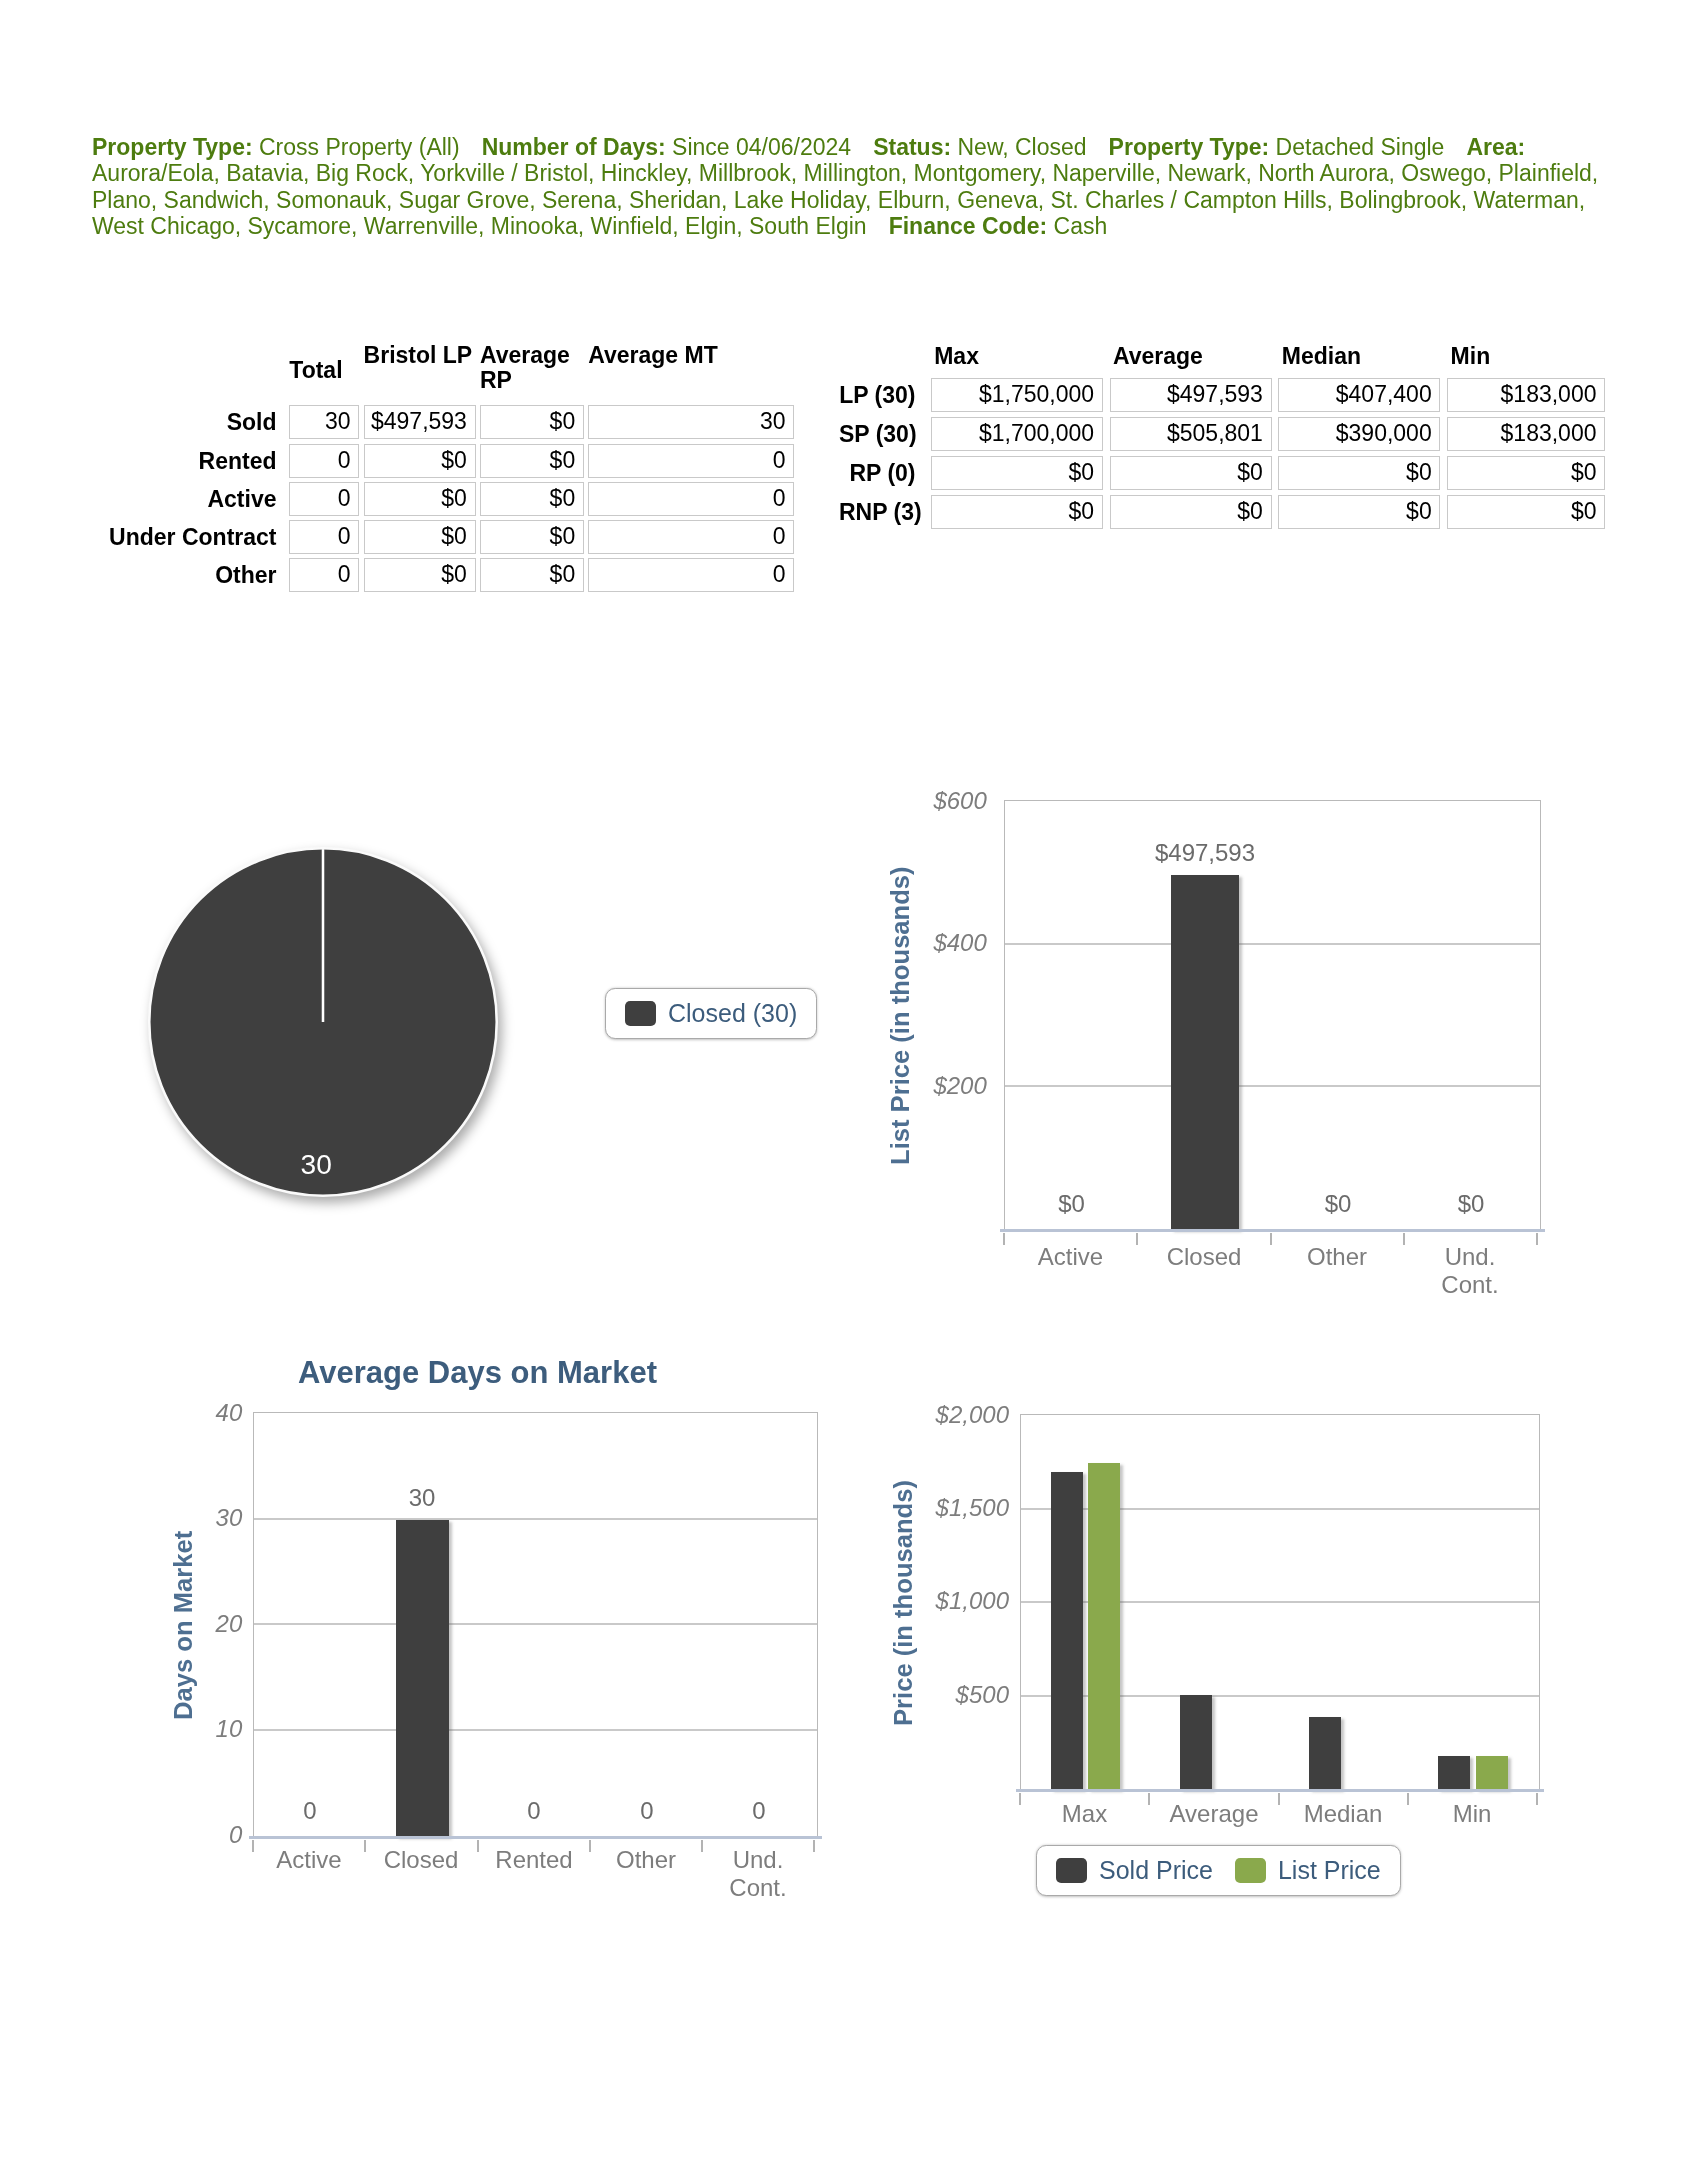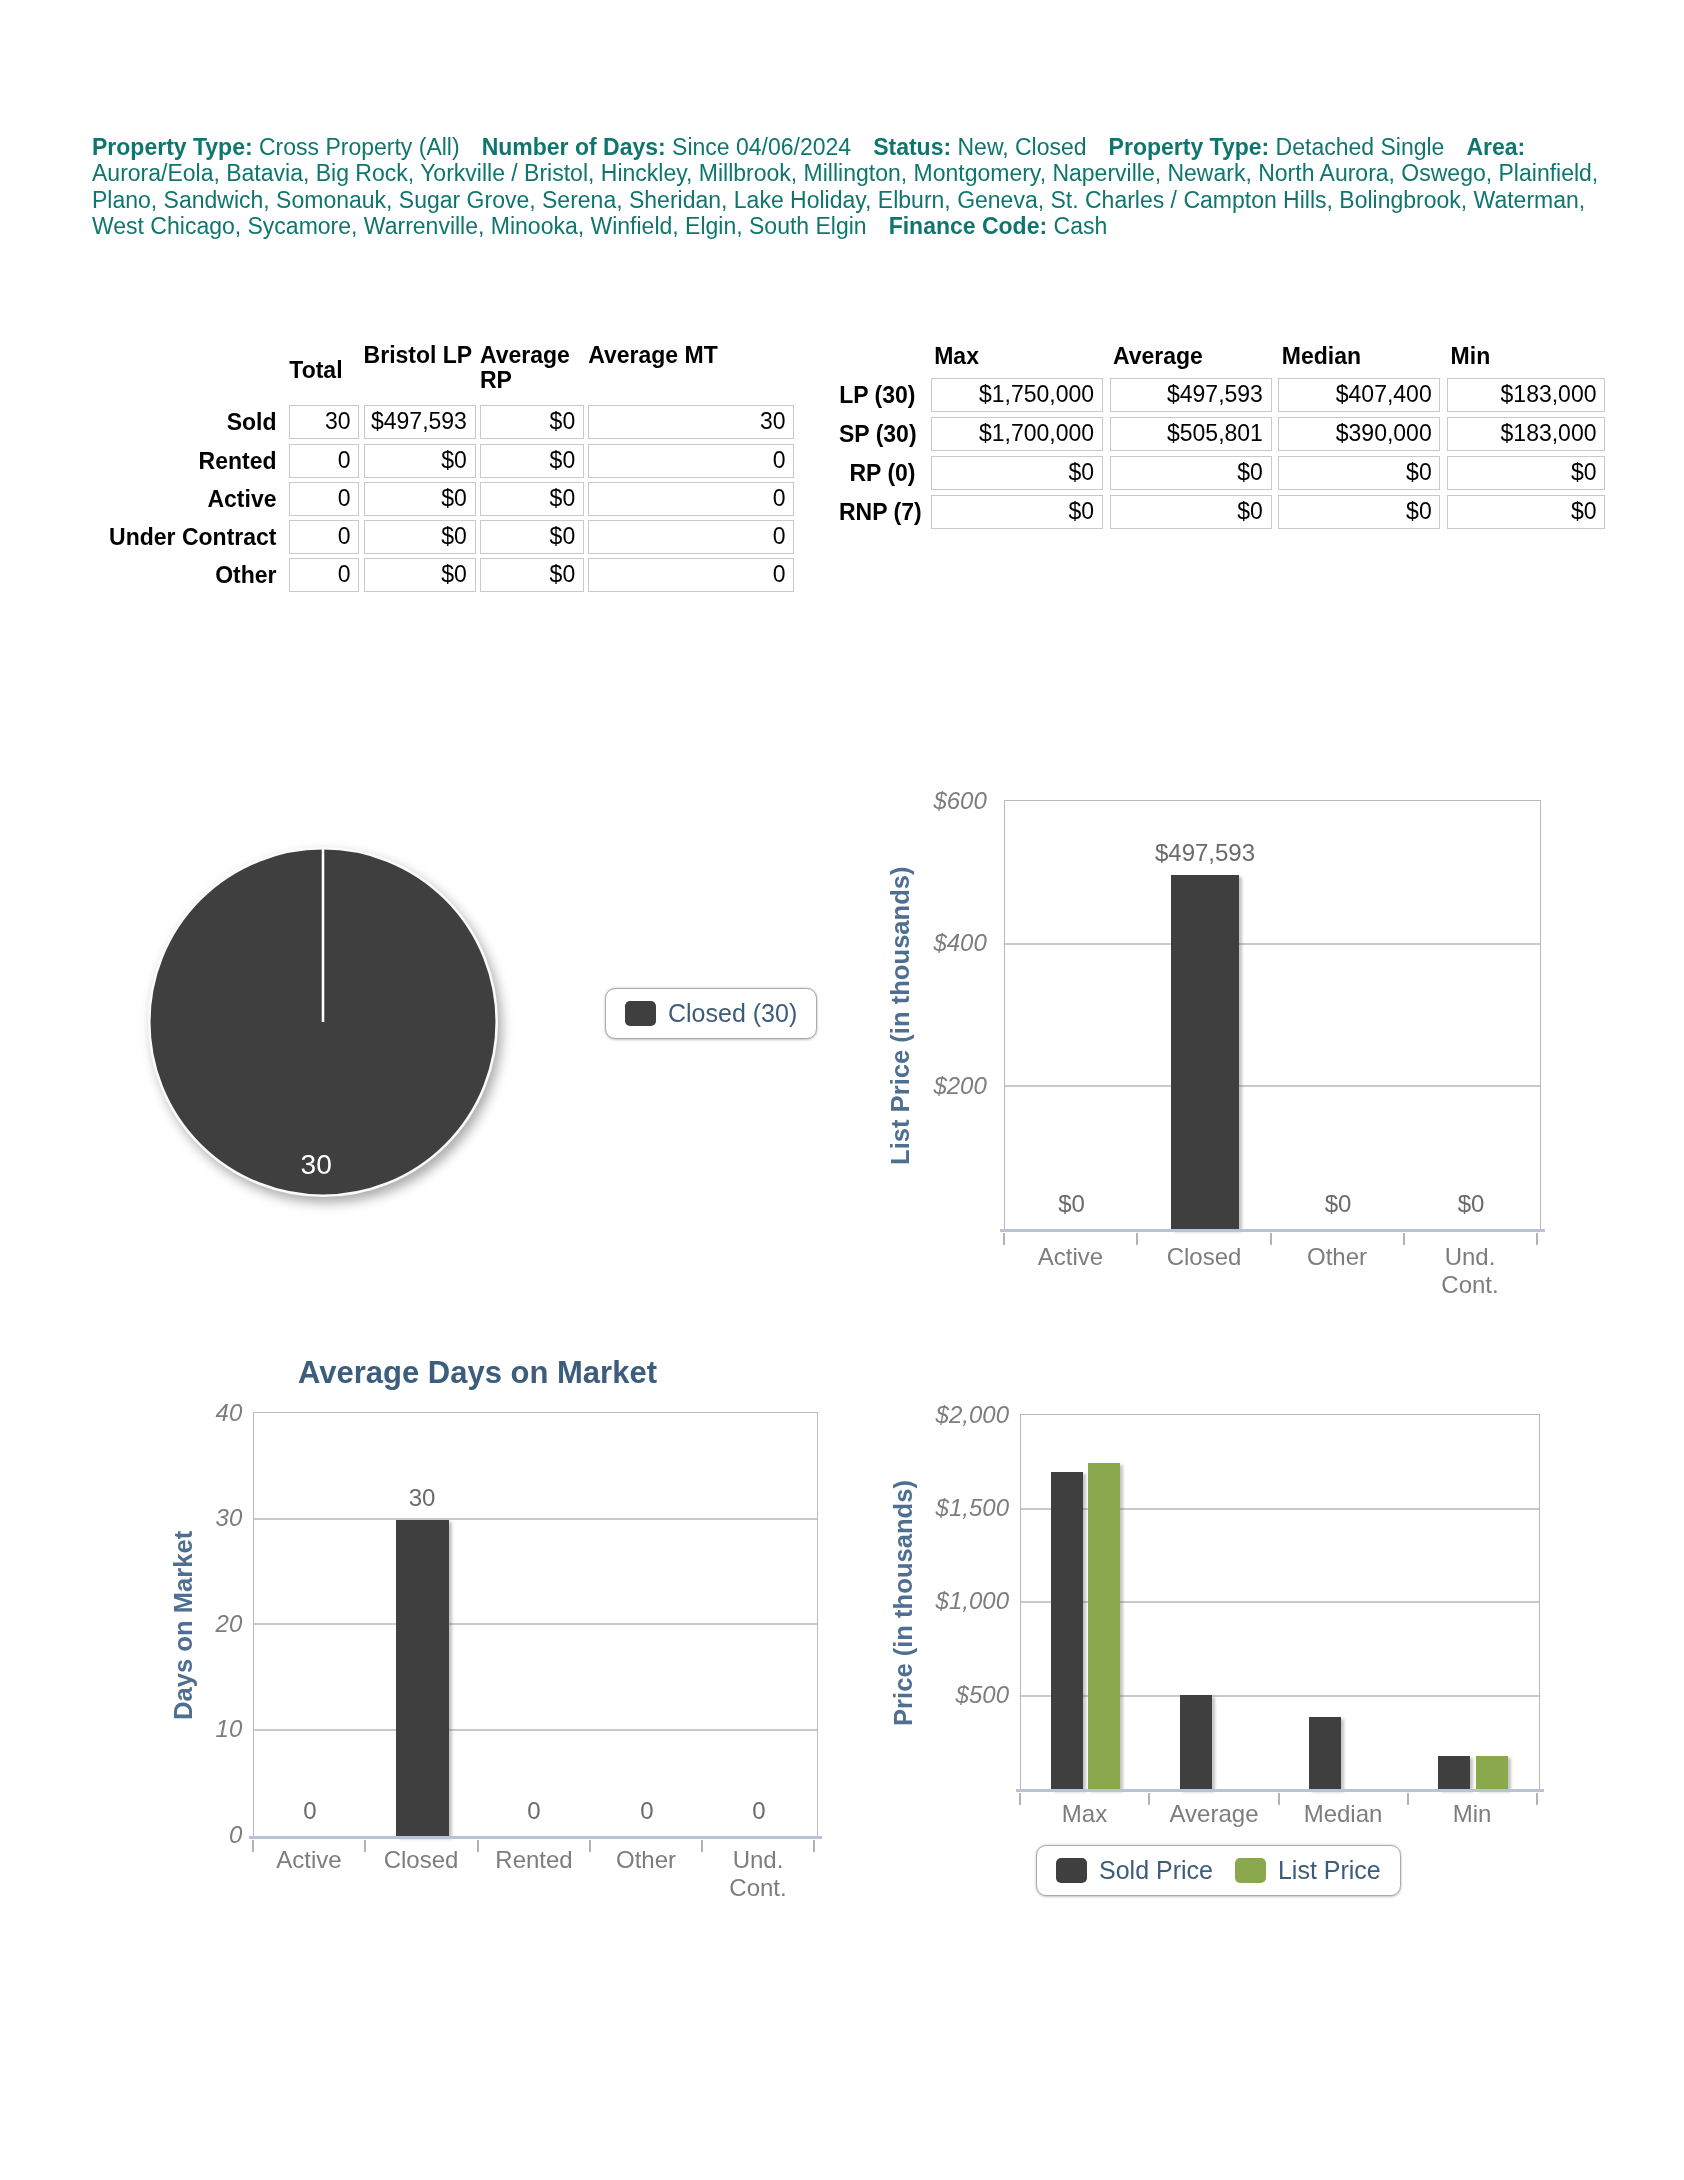--- a/index.html
+++ b/index.html
@@ -1,21 +1,21 @@
 <!DOCTYPE html>
 <html style="font-size:13.6px"><head>
 <meta charset="utf-8">
 <style>
   html,body{margin:0;padding:0;background:#fff;}
   .page{position:relative;width:1685px;height:2181px;background:#ffffff;
         font-family:"Liberation Sans",sans-serif;color:#000;overflow:hidden;}
 
   
   .criteria{position:absolute;left:92px;top:111px;width:1509px;
-            font-size:23px;line-height:26.4px;color:#0f766e;}
+            font-size:23px;line-height:26.4px;color:#4d7c0f;}
   .criteria .seg{margin-right:22px;}
   .criteria b{font-weight:700;}
 
   
   .stat-grid{position:absolute;display:grid;}
   .t-left{left:93px;top:341px;grid-template-columns:192px 70px 112px 104px 206px;
           grid-template-rows:60px repeat(5,34px);column-gap:4.3px;row-gap:4.3px;}
   .t-right{left:839px;top:342px;grid-template-columns:85px 172px 162px 162px 158px;
            grid-template-rows:31px repeat(4,34px);column-gap:6.8px;row-gap:5.1px;}
   .tcolh{font-weight:700;font-size:23px;line-height:25.6px;padding-top:1.7px;}
@@ -149,21 +149,21 @@
     <div class="tcell">$505,801</div>
     <div class="tcell">$390,000</div>
     <div class="tcell">$183,000</div>
 
     <div class="trowh">RP (0)</div>
     <div class="tcell">$0</div>
     <div class="tcell">$0</div>
     <div class="tcell">$0</div>
     <div class="tcell">$0</div>
 
-    <div class="trowh">RNP (7)</div>
+    <div class="trowh">RNP (3)</div>
     <div class="tcell">$0</div>
     <div class="tcell">$0</div>
     <div class="tcell">$0</div>
     <div class="tcell">$0</div>
   </div>
 
   <div class="chart-block cb1">
     <svg class="pie-svg" width="356" height="356" viewBox="0 0 418 418">
       <circle cx="209" cy="209" r="204" stroke="#fafafa" stroke-width="3" fill="#3f3f3f"></circle>
       <line x1="209" y1="209" x2="209" y2="6" stroke="#ffffff" stroke-width="3"></line>

